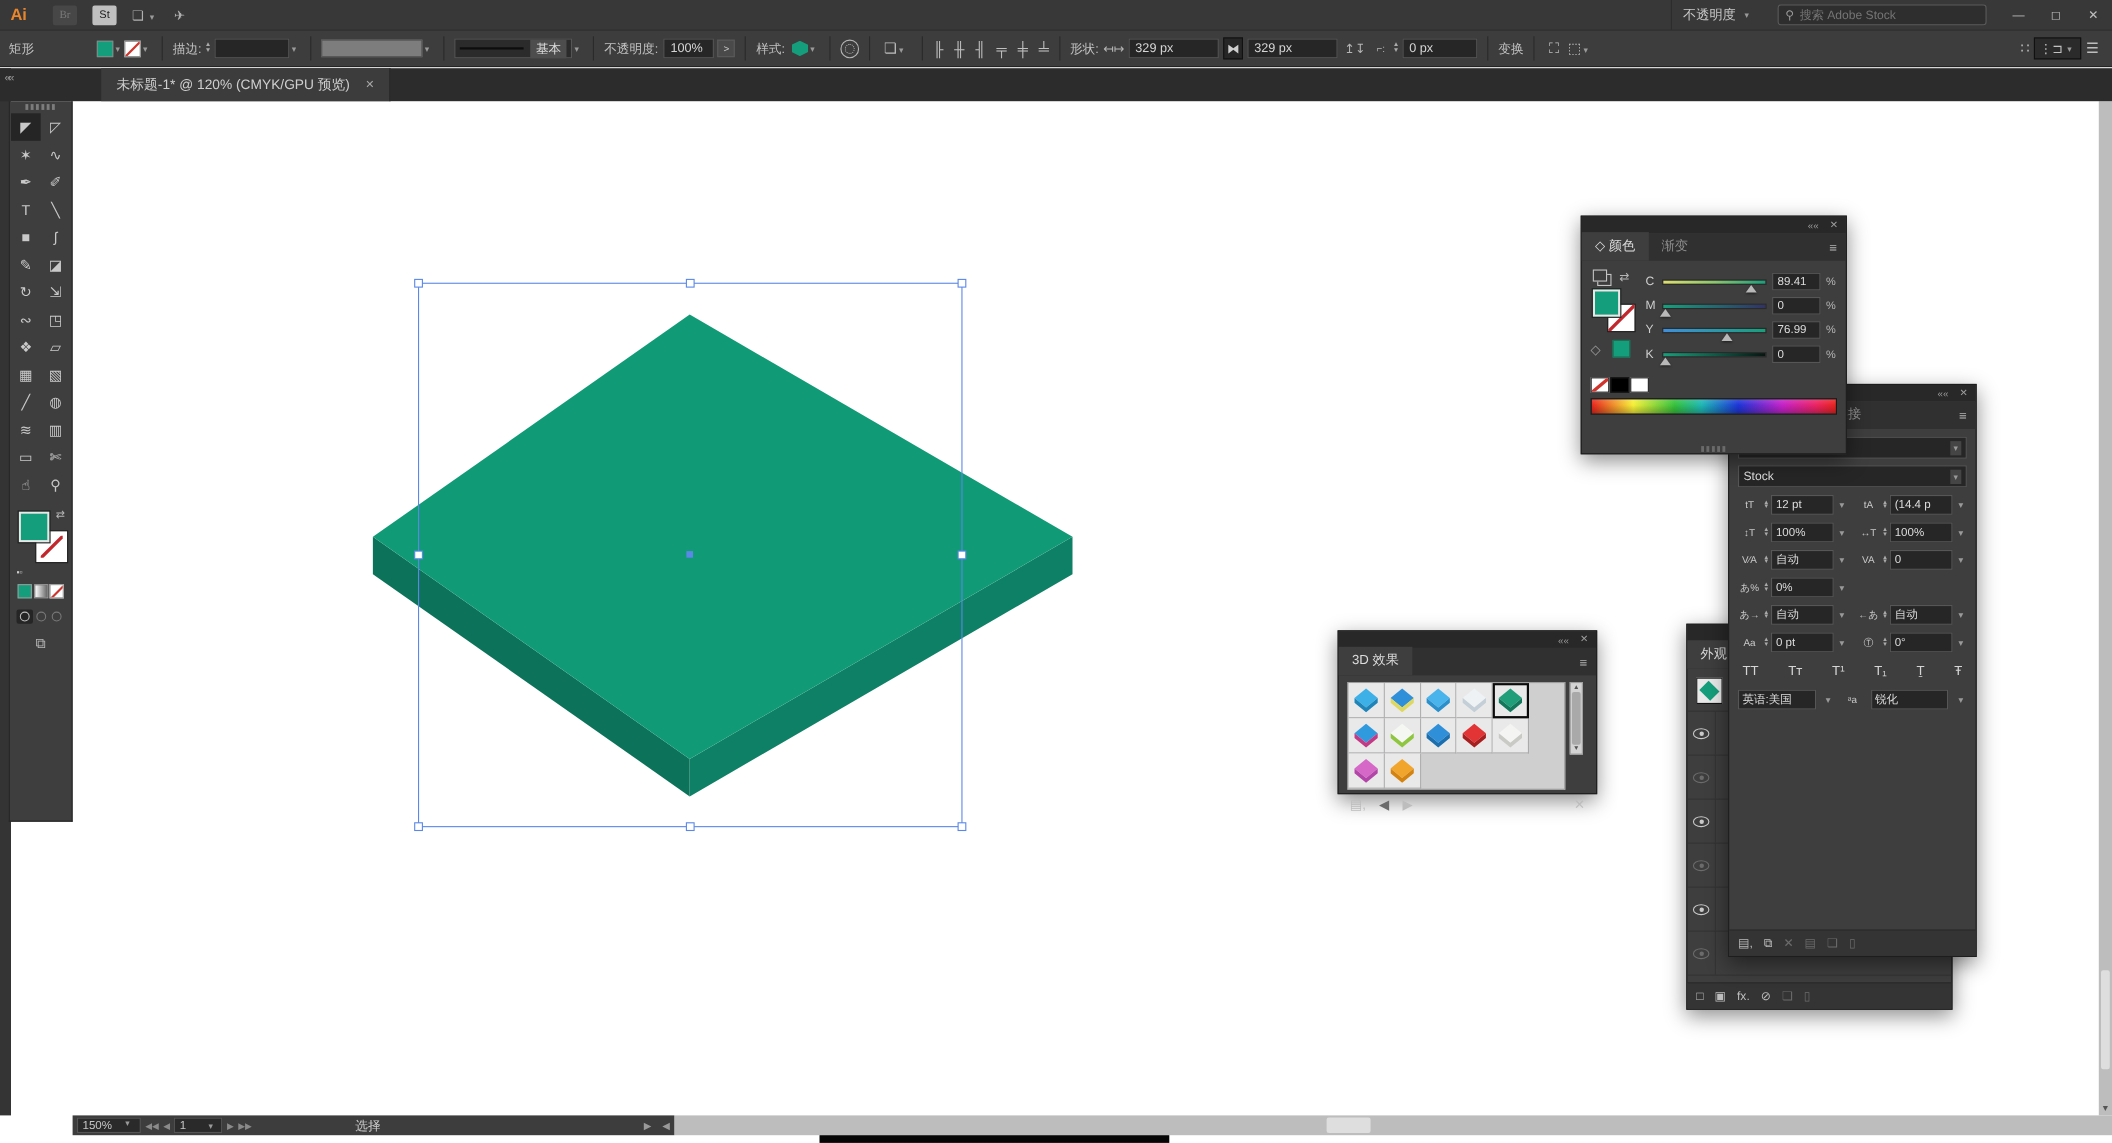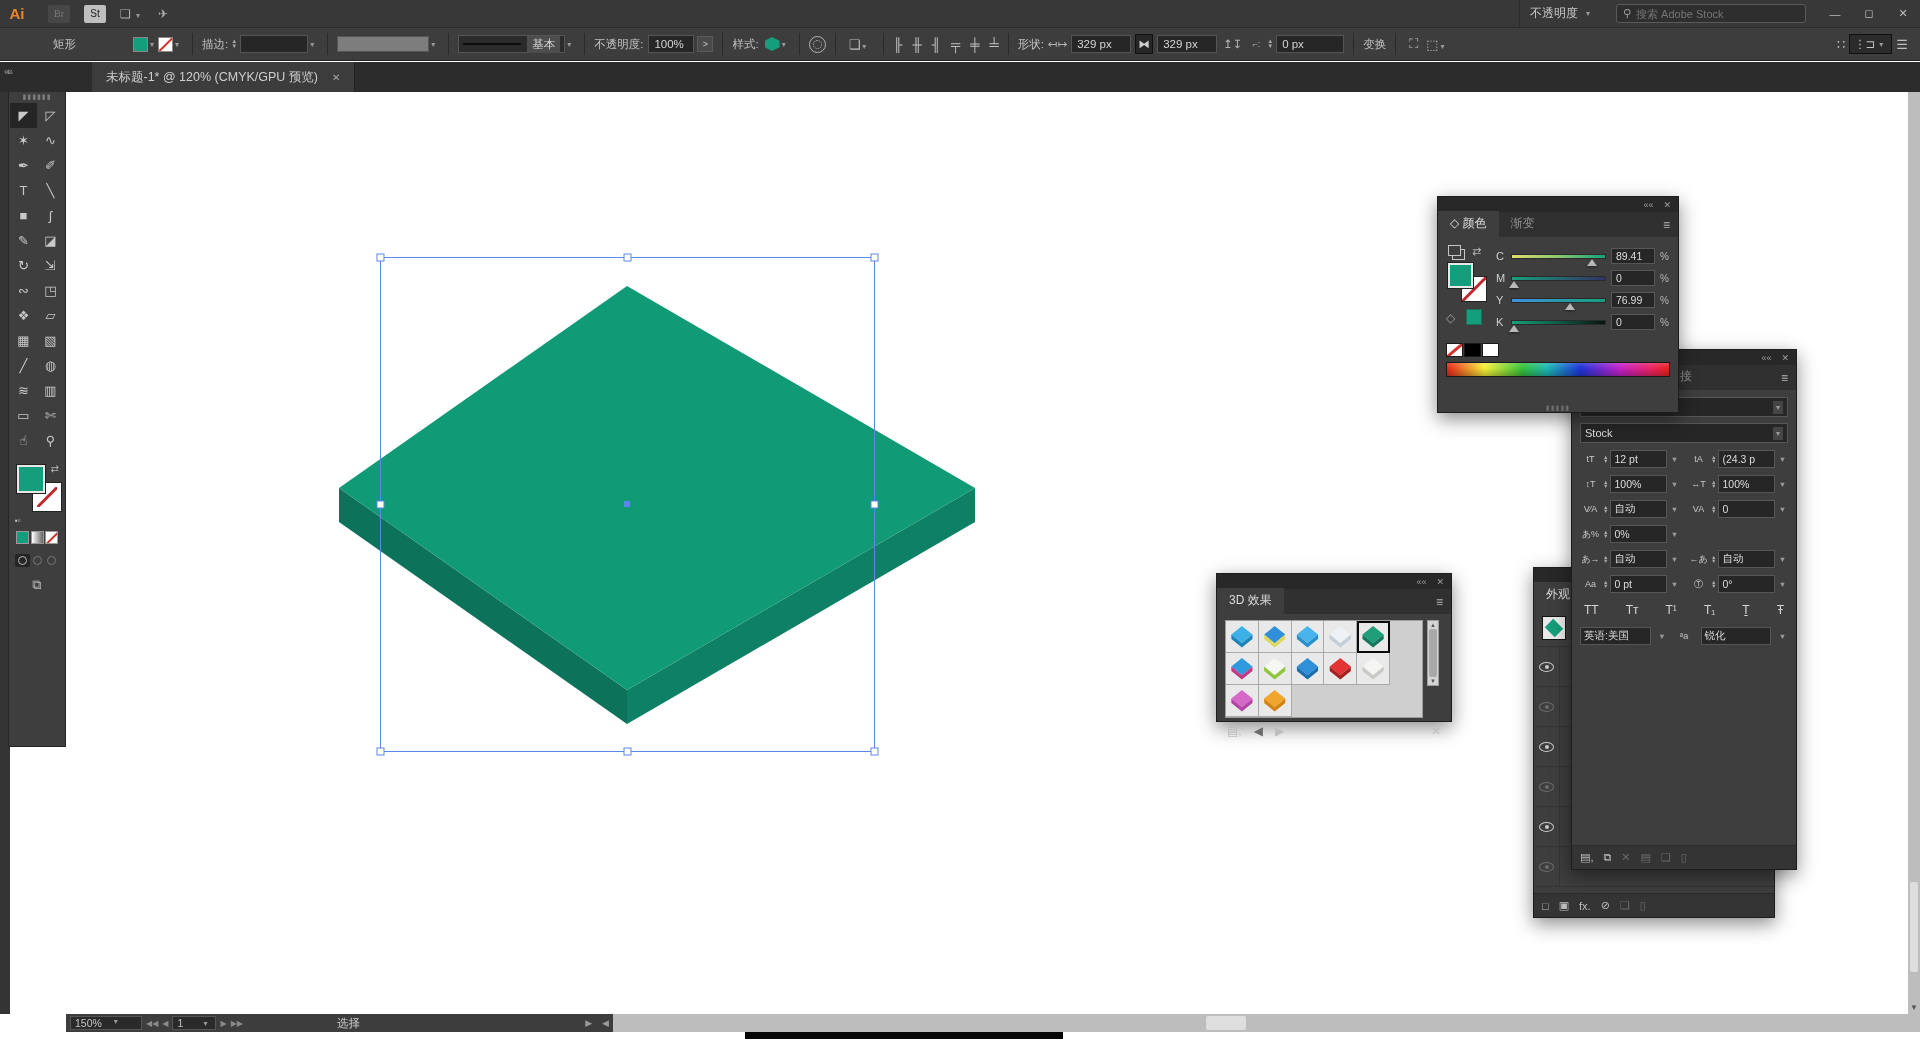--- a/index.html
+++ b/index.html
@@ -36,21 +36,21 @@
   .sep { width:1px; height:22px; background:#2a2a2a; margin:0 9px; flex:none; }
   .sw { width:15px; height:15px; border:1px solid #888; flex:none; }
   .sw.fill { background:var(--c-green); }
   .sw.none { background:#fff; position:relative; overflow:hidden; }
   .sw.none::after { content:""; position:absolute; left:-3px; right:-3px; top:50%; height:2px; background:#d0342c;
     transform:rotate(-45deg); }
   .dd { color:#9a9a9a; font-size:8px; margin:0 4px 0 2px; }
   .stepper { display:flex; flex-direction:column; line-height:5px; font-size:6px; color:#aaa; margin:0 3px; }
   .fld { background:#262626; border:1px solid #555; height:18px; display:flex; align-items:center;
     padding:0 5px; color:#d5d5d5; }
-  .fld.w56 { width:68px; } .fld.w70 { width:60px; } .fld.w46 { width:46px; }
+  .fld.w56 { width:68px; } .fld.w70 { width:82px; } .fld.w46 { width:46px; }
   .brushfld { width:92px; height:16px; background:#7d7d7d; border:1px solid #555; }
   .strokestyle { display:flex; align-items:center; background:#2b2b2b; border:1px solid #555; height:18px; padding:0 4px; }
   .strokeline { width:58px; height:2px; background:#0d0d0d; margin-right:6px; }
   .basicchip { background:#4d4d4d; padding:1px 5px; color:#ddd; }
   .gobtn { width:16px; height:16px; background:#4a4a4a; border:1px solid #5a5a5a; display:flex; align-items:center;
     justify-content:center; font-size:9px; color:#ccc; margin-left:3px; }
   .hexsw { width:15px; height:14px; background:var(--c-green);
     clip-path:polygon(50% 0,100% 27%,100% 73%,50% 100%,0 73%,0 27%); flex:none; }
   .circo { width:17px; height:17px; border:1.6px solid #b5b5b5; border-radius:50%; position:relative; flex:none; }
   .circo::after { content:""; position:absolute; inset:3px; border-radius:50%; border:1.6px dotted #b5b5b5; }
@@ -208,21 +208,21 @@
   .cub .cs { position:absolute; inset:0; clip-path:polygon(6% 42%,50% 78%,94% 42%,94% 60%,50% 96%,6% 60%); }
   .fx-scroll { width:12px; height:66px; background:#d4d4d4; border:1px solid #9d9d9d; display:flex;
     flex-direction:column; align-items:center; justify-content:space-between; color:#555; font-size:6px; padding:1px 0; }
   .fx-thumb { width:8px; flex:1; margin:1px 0; background:#a9a9a9; border-radius:2px; }
   .fx-bottom { display:flex; align-items:center; gap:12px; padding:6px 10px 0; font-size:12px; }
   .fx-bottom .sp { flex:1; }
 
   
   .statusbar { position:absolute; left:66px; top:1014px; width:547px; height:18px; background:#3d3d3d;
     display:flex; align-items:center; padding:0 4px; gap:4px; z-index:15; font-size:11px; color:#c5c5c5; }
-  .zoombox { width:72px; height:14px; background:#2a2a2a; border:1px solid #555; display:flex; align-items:flex-start;
+  .zoombox { width:58px; height:14px; background:#2a2a2a; border:1px solid #555; display:flex; align-items:flex-start;
     padding:0 4px; gap:10px; font-size:10.5px; }
   .navgl { color:#8a8a8a; font-size:8px; }
   .abbox { width:44px; height:14px; background:#2a2a2a; border:1px solid #555; display:flex; align-items:center;
     justify-content:space-between; padding:0 4px; font-size:10.5px; }
   .statmode { margin-left:90px; color:#cfcfcf; font-size:11.5px; }
   .statend { margin-left:auto; display:flex; gap:10px; color:#9a9a9a; font-size:9px; }
   .hscroll { position:absolute; left:613px; top:1014px; width:1307px; height:18px; background:#bdbdbd; z-index:14; }
   .hthumb { position:absolute; left:593px; top:2px; width:40px; height:14px; background:#dedede; border-radius:2px; }
   .vscroll { position:absolute; left:1908px; top:92px; width:12px; height:922px; background:#bdbdbd; z-index:5; }
   .vthumb { position:absolute; left:2px; top:790px; width:8px; height:90px; background:#dedede; border-radius:2px; }
@@ -276,21 +276,21 @@
       </div>
       <div class="winbtns">
         <span>—</span>
         <span>◻</span>
         <span>✕</span>
       </div>
     </div>
   </div>
 
   <div class="ctrlbar">
-    <span style="width:80px;margin-left:45px;">矩形</span>
+    <span style="width:80px;">矩形</span>
     <span class="sw fill"></span>
       <span class="dd">▾</span>
     <span class="sw none"></span>
       <span class="dd">▾</span>
     <span class="sep"></span>
     <span>描边:</span>
     <span class="stepper">
         <span>▲</span>
         <span>▼</span>
       </span>
@@ -569,21 +569,21 @@
             </span>
             <div class="fbox">12 pt</div>
             <span class="fchev">▼</span>
           </div>
           <div class="cfield">
             <span class="ficon">tA</span>
             <span class="fstep">
               <span>▲</span>
               <span>▼</span>
             </span>
-            <div class="fbox">(24.3 p</div>
+            <div class="fbox">(14.4 p</div>
             <span class="fchev">▼</span>
           </div>
           <div class="cfield">
             <span class="ficon">↕T</span>
             <span class="fstep">
               <span>▲</span>
               <span>▼</span>
             </span>
             <div class="fbox">100%</div>
             <span class="fchev">▼</span>

